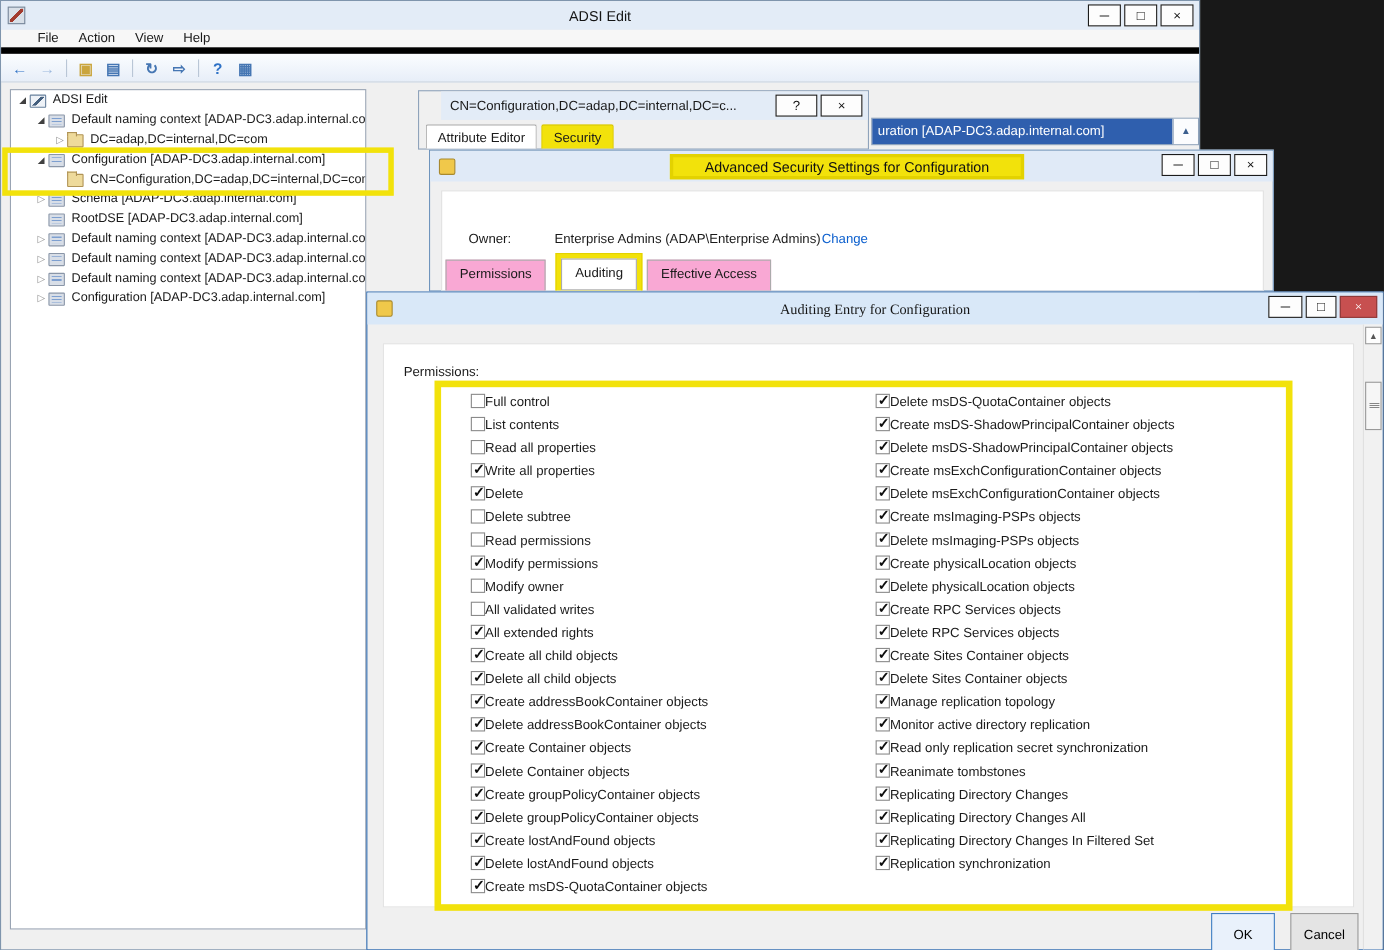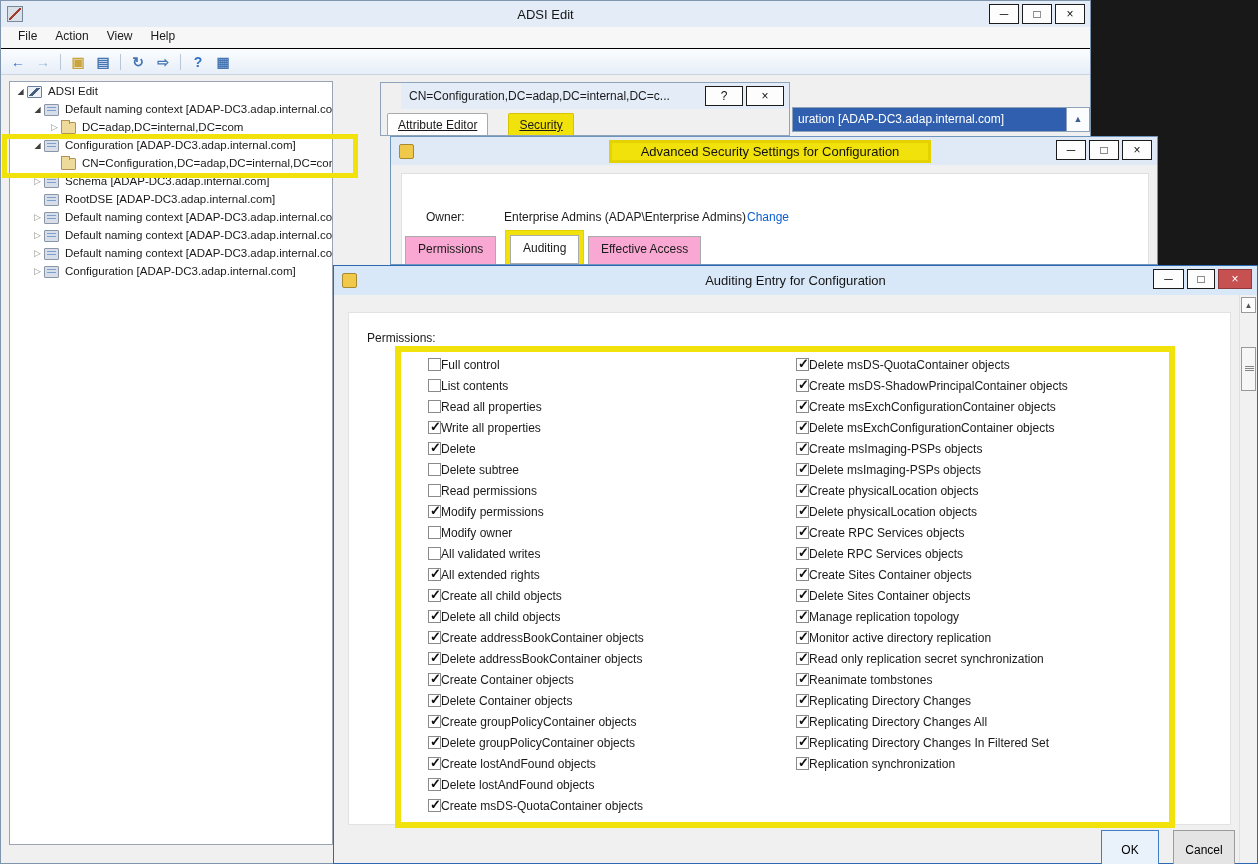--- a/index.html
+++ b/index.html
@@ -34,22 +34,22 @@
     background:linear-gradient(135deg, transparent 42%, #a33b2e 42%, #a33b2e 58%, transparent 58%);
   }
   .dlg-icon {
     width:15px; height:15px; margin-left:8px; flex:none;
     background:#f0c84a; border:1px solid #a8892f; border-radius:2px;
   }
 
   
   #main-window { left:0; top:0; width:1091px; height:864px; border:1px solid #7f95ad; z-index:1; }
   .menubar {
-    height:22px; background:#f7f7f7; border-bottom:1px solid #000000;
-    display:flex; align-items:flex-start; padding-left:8px; font-size:12px;
+    height:22px; background:#f7f7f7; border-bottom:6px solid #000000;
+    display:flex; align-items:flex-end; padding-left:24px; font-size:12px;
   }
   .menu-item { padding:2px 9px; }
   .toolbar {
     height:26px; background:linear-gradient(#fbfdff,#e7eef8); border-bottom:1px solid #c9d5e3;
     display:flex; align-items:center; padding-left:6px; gap:3px;
   }
   .tb-icon { width:22px; height:20px; text-align:center; line-height:20px; font-size:14px; font-weight:bold; }
   .tb-sep { width:1px; height:16px; background:#b9c6d6; margin:0 3px; }
 
   .tree-panel {
@@ -66,21 +66,21 @@
   .ticon.folderdoc { background:#d8dee7; border:1px solid #8a96a8; }
   .ticon.folderdoc::after { content:''; position:absolute; left:2px; right:2px; top:2px; bottom:2px;
     background:repeating-linear-gradient(to bottom,#7d9fd0 0 1px, transparent 1px 3px); }
   .ticon.console { background:#eef2f7; border:1px solid #67809c; }
   .ticon.console::after { content:''; position:absolute; inset:1px;
     background:linear-gradient(135deg, transparent 40%, #445f7e 40%, #445f7e 60%, transparent 60%); }
   .tree-label { padding:0 2px; }
 
   
   #props-dialog { left:380px; top:82px; width:410px; height:54px; border:1px solid #8fa3bb; overflow:hidden; z-index:2;padding-left:20px; }
-  .tabstrip { position:absolute; left:6px; top:30px; display:flex; gap:20px;text-decoration:underline; }
+  .tabstrip { position:absolute; left:6px; top:30px; display:flex; gap:4px; }
   .tab {
     padding:4px 10px 7px; font-size:12px; background:#f1f1f1;
     border:1px solid #a9a9a9; border-bottom:none; border-radius:2px 2px 0 0; white-space:nowrap;
   }
   .tab.active { background:#ffffff; }
   .tab.sec-highlight { background:var(--highlight_yellow); border-color:#d6c400; }
 
   
   #list-fragment {
     position:absolute; left:792px; top:107px; width:298px; height:25px;
@@ -114,21 +114,21 @@
   .atab-perm { left:3px; top:62px; }
   .atab-aud-box {
     position:absolute; left:103px; top:56px; padding:4px;
     background:var(--highlight_yellow); border:1px solid #e3d200;
   }
   .atab-aud-box .atab { position:static; background:#fff; display:inline-block; }
   .atab-eff { left:186px; top:62px; }
 
   
   #auditing-dialog { left:333px; top:265px; width:925px; height:599px; border:1px solid #2c69b0; z-index:5; }
-  #auditing-dialog .titlebar { height:29px; background:#d9e8f8; }
+  #auditing-dialog .titlebar { height:29px; background:#d9e8f8;font-family:Liberation Serif, serif; }
   .aud-panel { position:absolute; left:14px; top:46px; width:883px; height:513px; background:#fff; border:1px solid #e2e2e2; }
   .perm-label { position:absolute; left:18px; top:18px; font-size:12px; }
   .perm-highlight {
     position:absolute; left:61px; top:80px; width:780px; height:482px;
     border:6px solid var(--highlight_yellow); z-index:6; pointer-events:none;
   }
   .perm-col { position:absolute; top:88px; font-size:12px; z-index:2; }
   .perm-col.left { left:94px; width:360px; }
   .perm-col.right { left:462px; width:405px; }
   .perm-row { height:21px; display:flex; align-items:center; gap:0; }
@@ -409,20 +409,24 @@
         <div class="perm-row">
           <span class="checkbox checked"></span>
           <span class="perm-name">Delete msDS-QuotaContainer objects</span>
         </div>
         <div class="perm-row">
           <span class="checkbox checked"></span>
           <span class="perm-name">Create msDS-ShadowPrincipalContainer objects</span>
         </div>
         <div class="perm-row">
           <span class="checkbox checked"></span>
+          <span class="perm-name">Delete msDS-ShadowPrincipalContainer objects</span>
+        </div>
+        <div class="perm-row">
+          <span class="checkbox checked"></span>
           <span class="perm-name">Create msExchConfigurationContainer objects</span>
         </div>
         <div class="perm-row">
           <span class="checkbox checked"></span>
           <span class="perm-name">Delete msExchConfigurationContainer objects</span>
         </div>
         <div class="perm-row">
           <span class="checkbox checked"></span>
           <span class="perm-name">Create msImaging-PSPs objects</span>
         </div>

